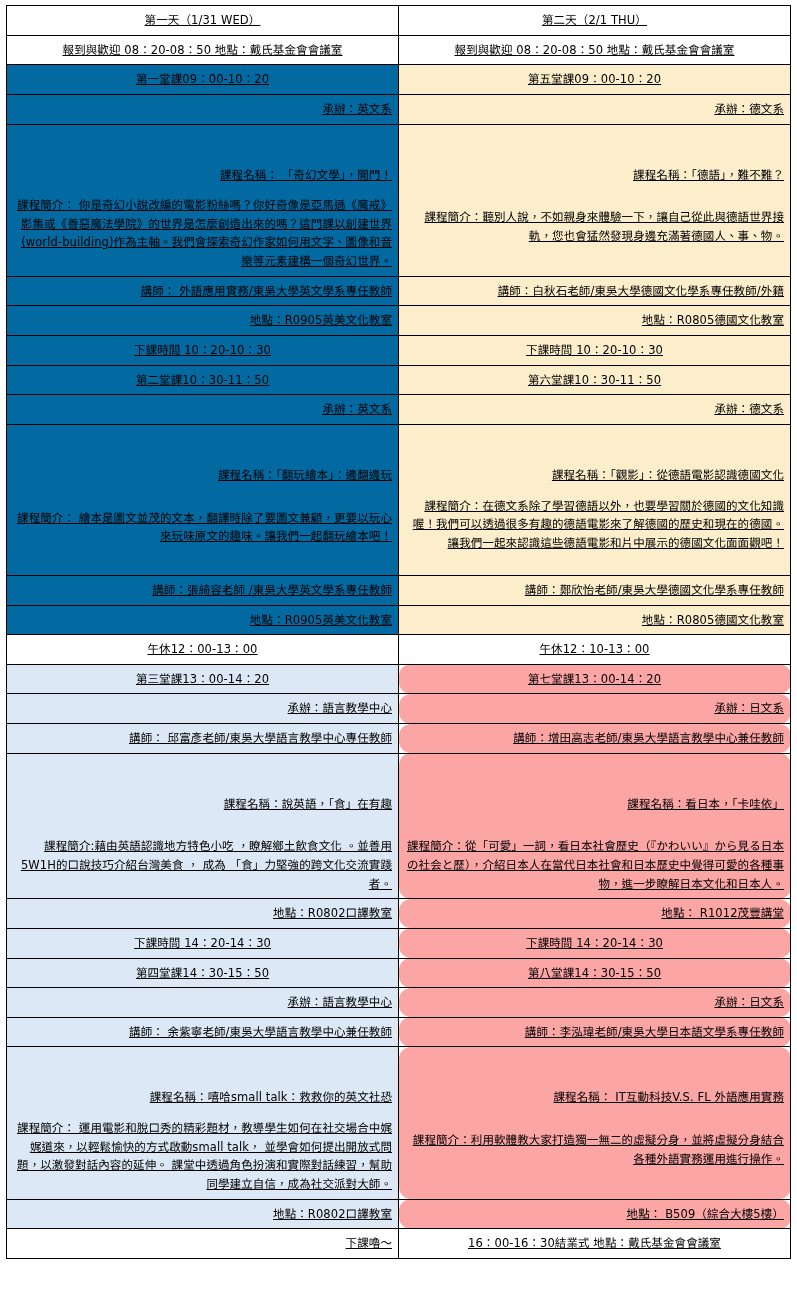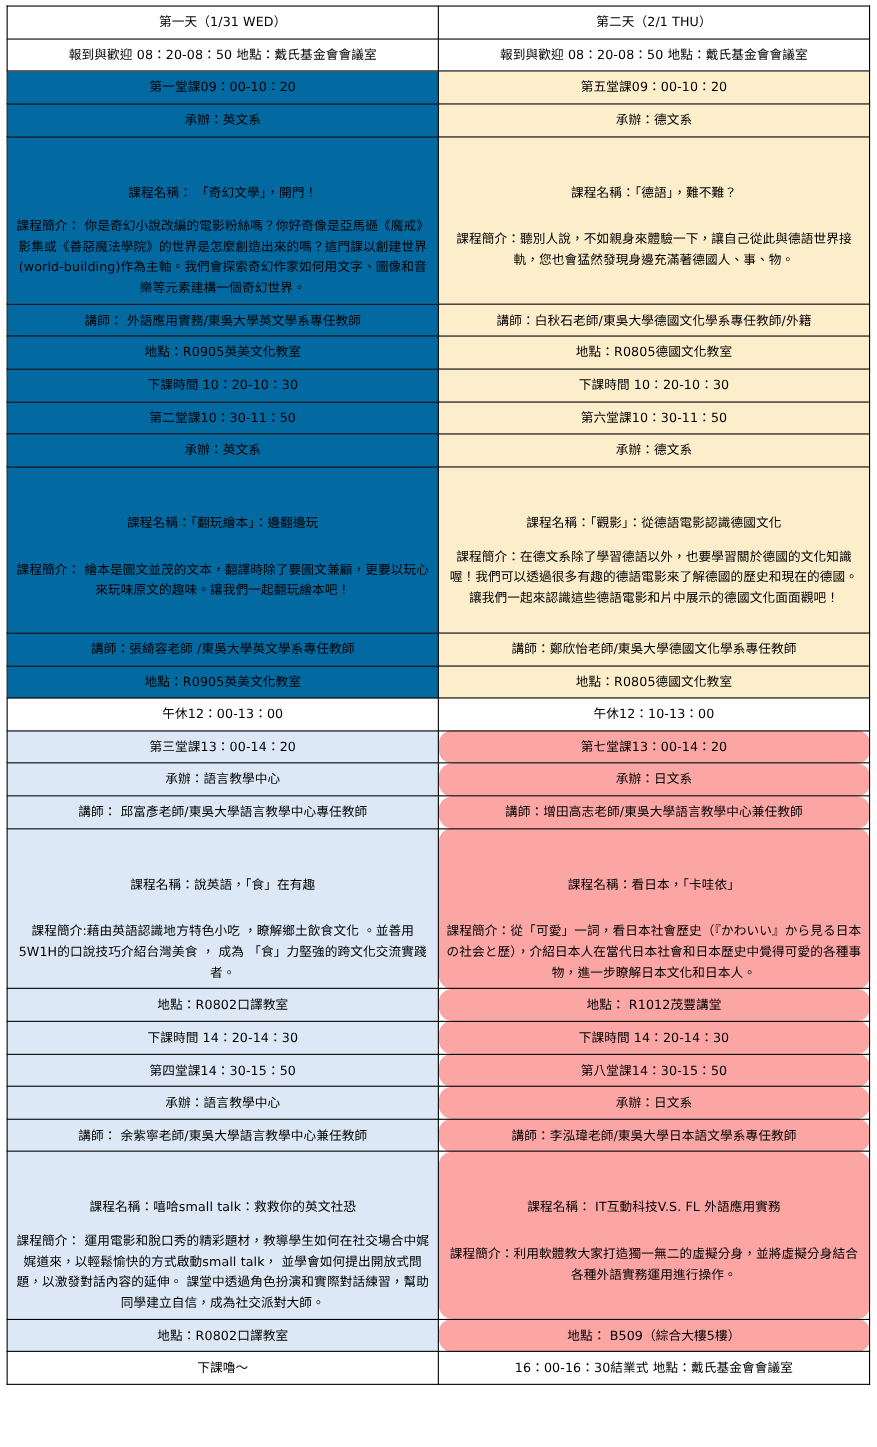--- a/index.html
+++ b/index.html
@@ -11,20 +11,21 @@
   body {
     width: 797px;
     font-family: "DejaVu Sans", "Liberation Sans", sans-serif;
     color: #000000;
     -webkit-font-smoothing: none;
   }
   .sheet {
     width: 690px;
     box-sizing: border-box;
     padding: 5px 6px 6px 6px;
+    text-decoration: underline;
   }
   table.schedule {
     width: 785px;
     border-collapse: collapse;
     table-layout: fixed;
     border: 1px solid #000;
   }
   table.schedule col.day {
     width: 392px;
   }
@@ -34,21 +35,21 @@
     padding: 5px 6px;
     font-size: 11.5px;
     line-height: 1.62;
     letter-spacing: 0.1px;
     word-break: break-word;
   }
   td.center {
     text-align: center;
   }
   td.left {
-    text-align: center;
+    text-align: right;
   }
   
   .tone-white  { background: #ffffff; }
   .tone-green  { background: #0369a1; }
   .tone-cream  { background: #fdeecb; }
   .tone-blue   { background: #dce8f5; }
   .tone-peach  { background: #fca5a5; border-radius: 12px; }
   .desc {
     white-space: pre-wrap;
   }

